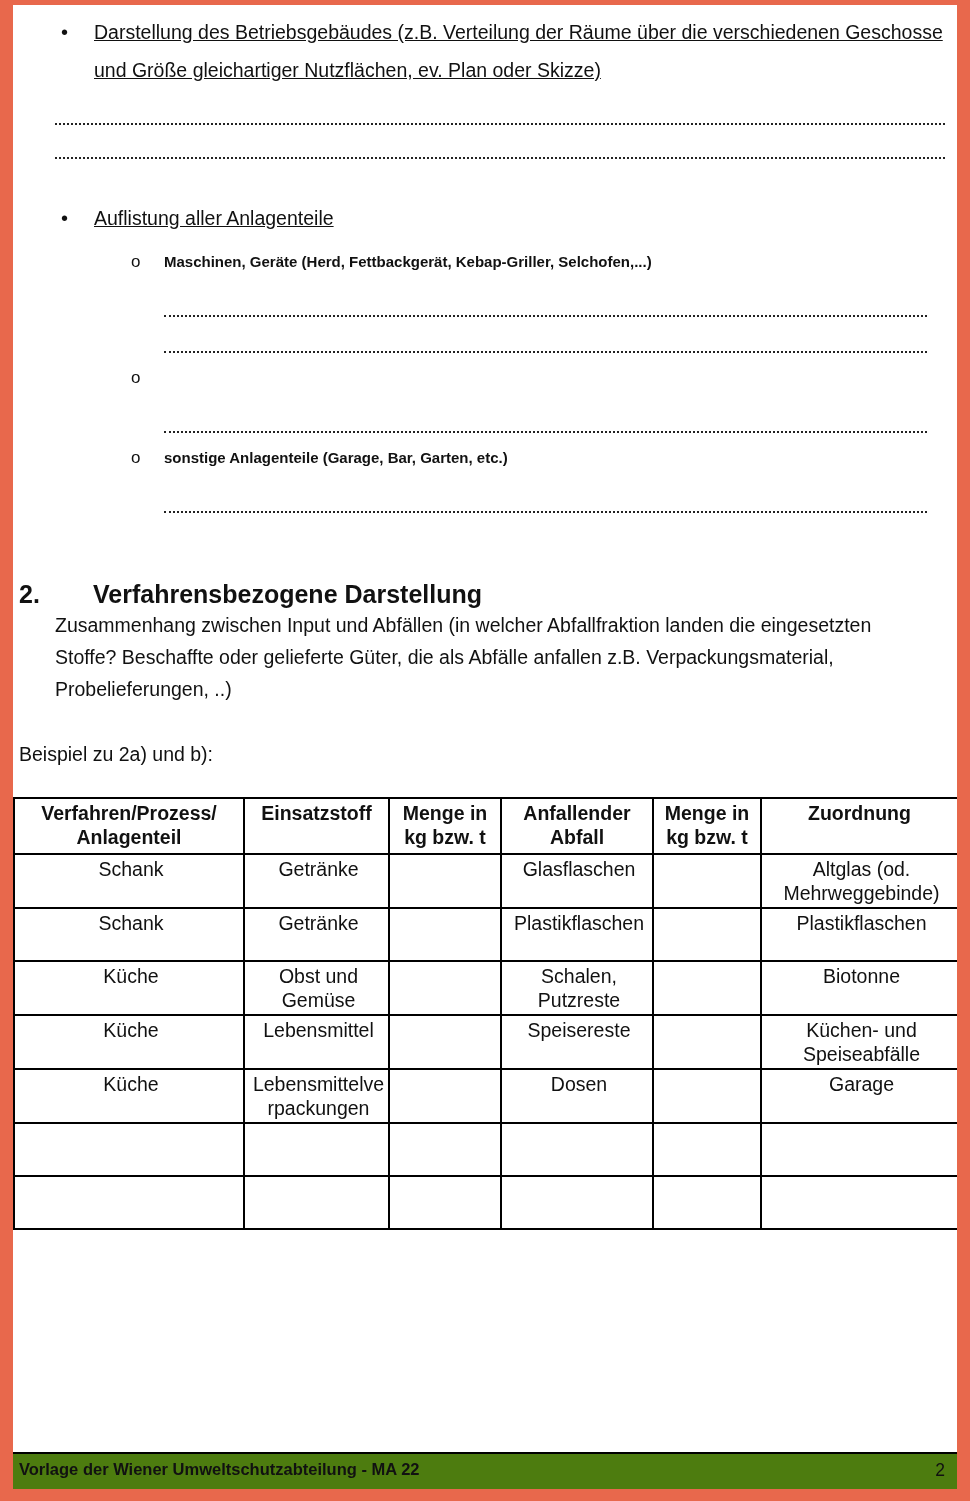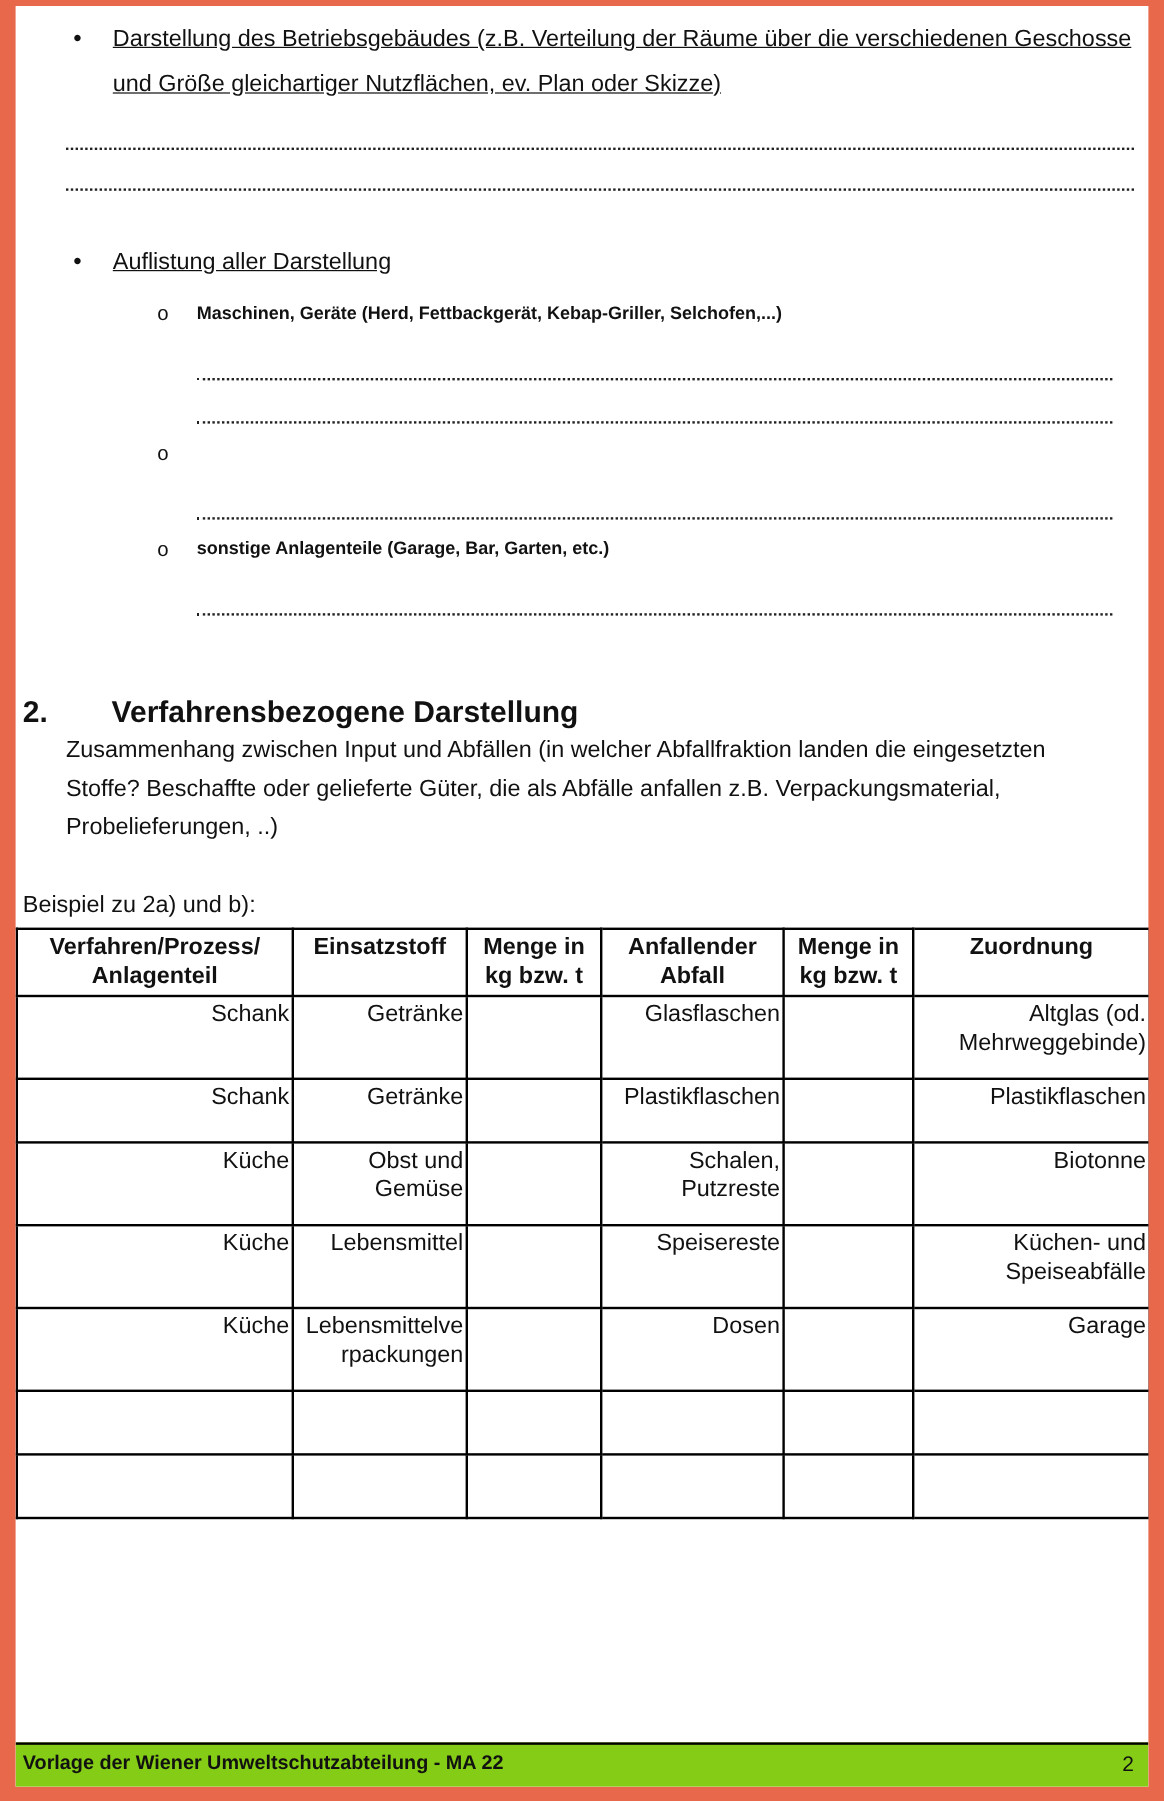--- a/index.html
+++ b/index.html
@@ -91,56 +91,56 @@
   }
   .example-label {
     margin-top: 34px;
     margin-left: 6px;
     font-size: 19.5px;
     line-height: 30px;
   }
 
   
   table.example-table {
-    margin-top: 4px;
+    margin-top: 28px;
     width: 944px;
     border-collapse: collapse;
     table-layout: fixed;
   }
   .example-table th, .example-table td {
     border: 2px solid #000;
     font-size: 19.5px;
     line-height: 24px;
     vertical-align: top;
     overflow: hidden;
   }
   .example-table th {
     font-weight: bold;
     text-align: center;
     white-space: pre-line;
     padding: 2px 4px 4px 4px;
     height: 52px;
   }
   .example-table td {
-    text-align: right;
-    padding: 2px 2px 17px 6px;
+    text-align: center;
+    padding: 2px 2px 2px 6px;
     word-wrap: break-word;
   }
   .example-table tbody tr { height: 53px; }
 
   
   .footer {
     position: absolute;
     left: 0; right: 0; bottom: 0;
     border-top: 2px solid #000;
     display: flex;
     justify-content: space-between;
     align-items: flex-start;
     padding: 6px 12px 8px 6px;
-    background: #84cc16;
+    background: #4d7c0f;
   }
   .footer-text {
     font-weight: bold;
     font-size: 16.5px;
   }
   .page-number { font-size: 17.5px; }
 </style>
 </head>
 <body>
 
@@ -151,21 +151,21 @@
       <span class="bullet-marker">•</span>
       <div class="bullet-text">Darstellung des Betriebsgebäudes (z.B. Verteilung der Räume über die verschiedenen Geschosse und Größe gleichartiger Nutzflächen, ev. Plan oder Skizze)</div>
     </div>
     <div class="dotgroup" id="bullet1-lines">
         <div class="dotline"></div>
         <div class="dotline"></div>
       </div>
 
     <div class="bullet-block second">
       <span class="bullet-marker">•</span>
-      <div class="bullet-text">Auflistung aller Darstellung</div>
+      <div class="bullet-text">Auflistung aller Anlagenteile</div>
     </div>
     <div class="sublist" id="sublist">
         <div class="sub-item">
           <span class="sub-marker">o</span>
           <div class="sub-text">Maschinen, Geräte (Herd, Fettbackgerät, Kebap-Griller, Selchofen,...)</div>
         </div>
         <div class="dotline sub-dotline"></div>
         <div class="dotline sub-dotline"></div>
         <div class="sub-item">
           <span class="sub-marker">o</span>

